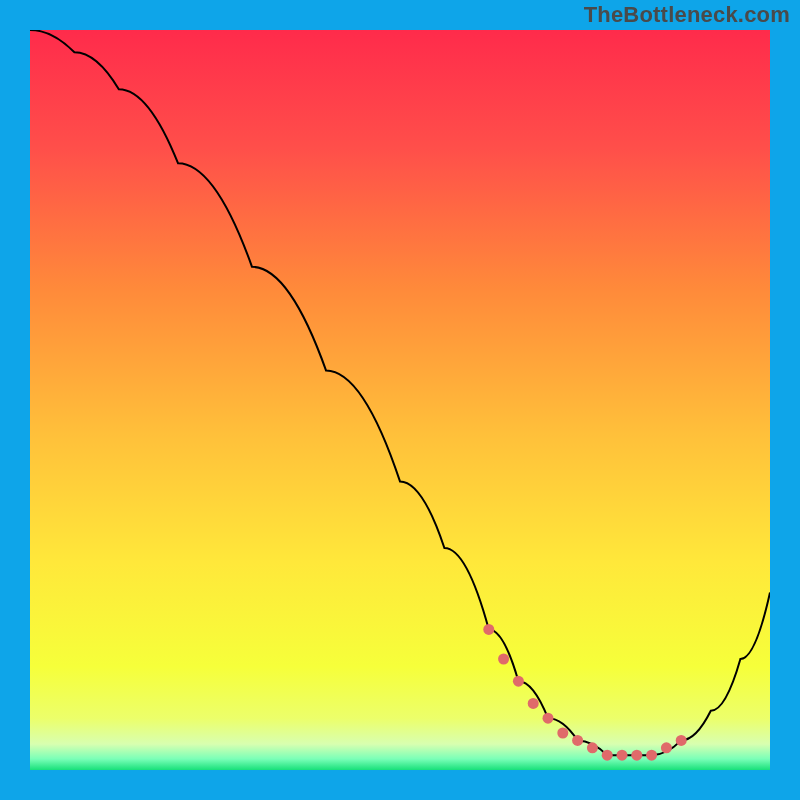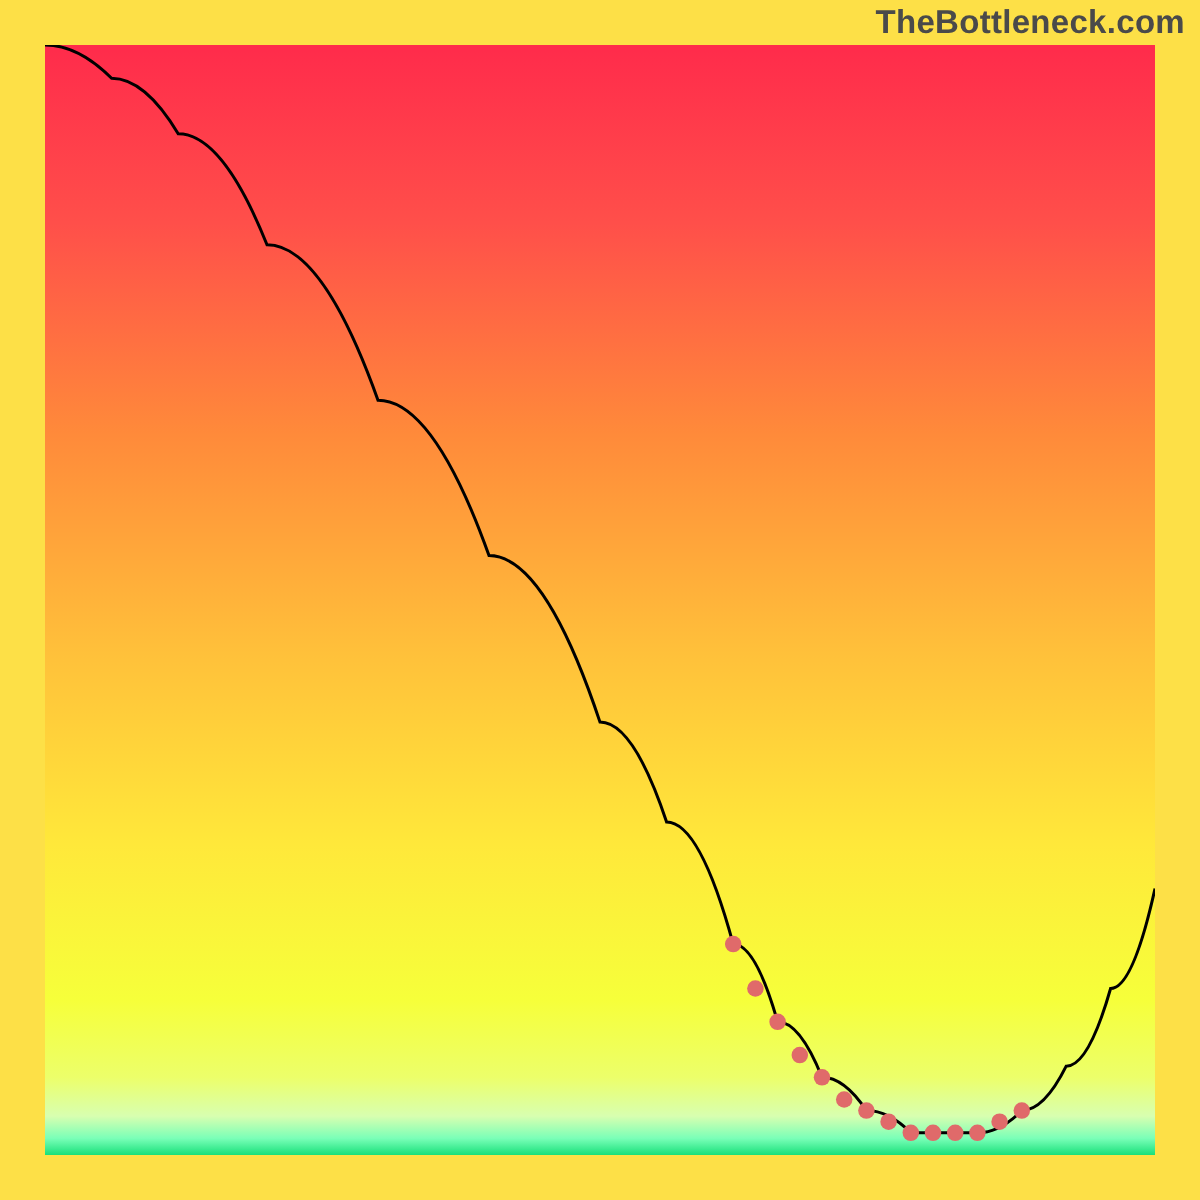--- a/index.html
+++ b/index.html
@@ -8,21 +8,21 @@
     width: 800px;
     height: 800px;
     background: #000;
     overflow: hidden;
     font-family: Arial, Helvetica, sans-serif;
   }
   .frame {
     position: relative;
     width: 800px;
     height: 800px;
-    background: #fde047;
+    background: #0ea5e9;
   }
   .watermark {
     position: absolute;
     top: 2px;
     right: 10px;
     color: #4a4a4a;
     font-size: 22px;
     font-weight: 600;
     letter-spacing: 0.2px;
     z-index: 10;

